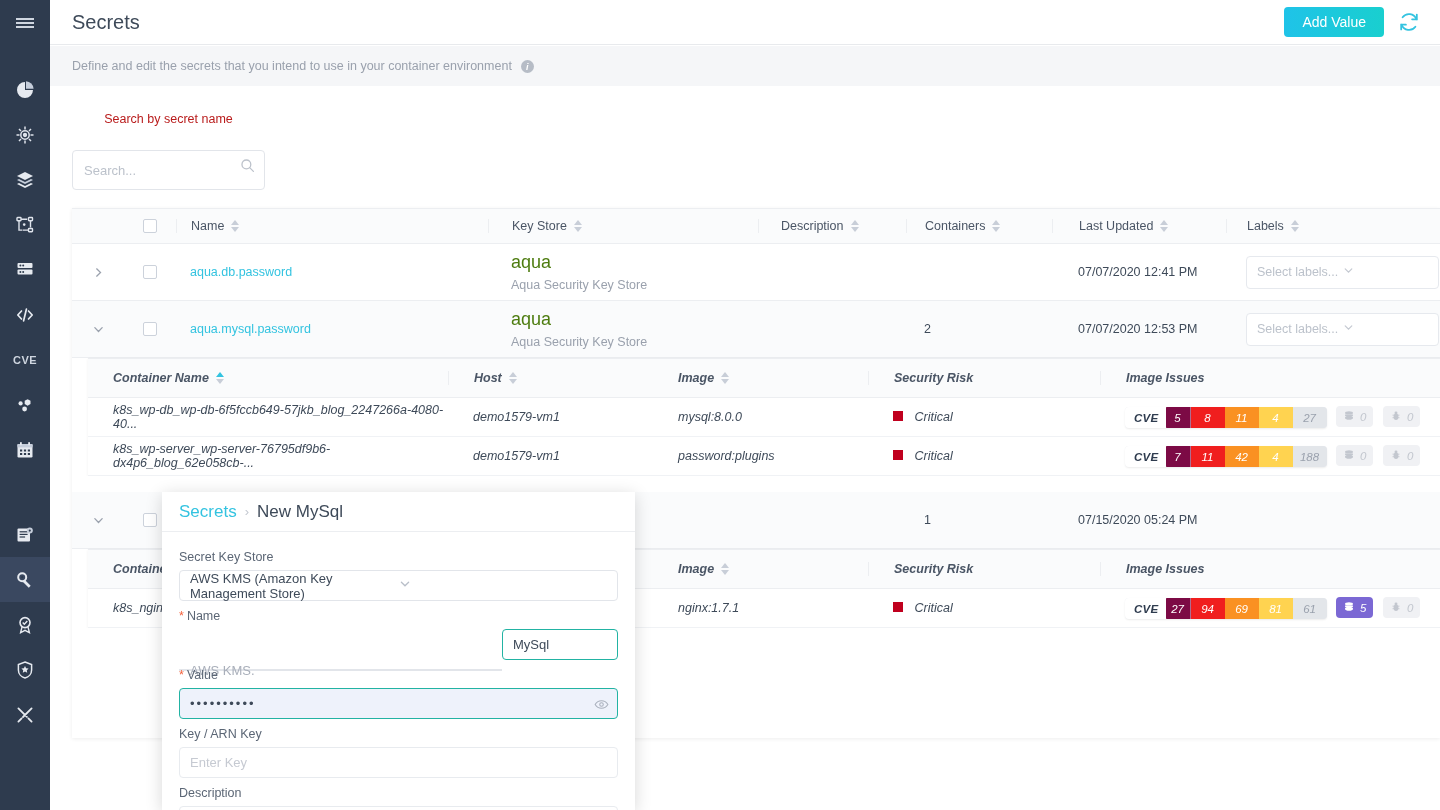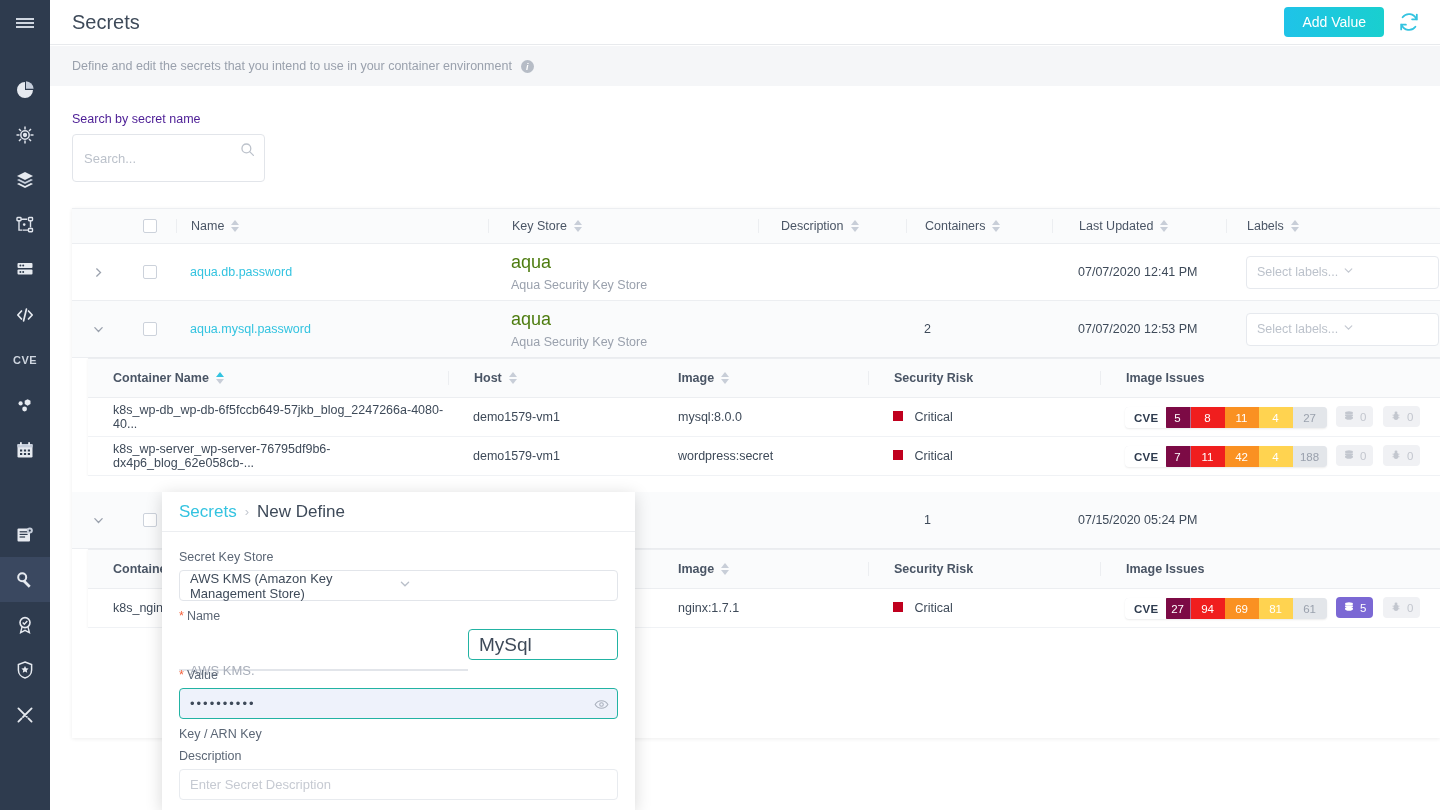--- a/index.html
+++ b/index.html
@@ -81,23 +81,23 @@
   .info-dot {
     display: inline-flex; align-items: center; justify-content: center;
     width: 13px; height: 13px; border-radius: 50%;
     background: #b6bcc6; color: #fff;
     font-size: 9px; font-style: italic; font-weight: bold;
     margin-left: 9px; vertical-align: middle;
   }
 
   
   #search-area { position: absolute; left: 72px; top: 112px; }
-  #search-label { font-size: 12.5px; color: #4c1d95; margin-bottom: 8px; }
+  #search-label { font-size: 12.5px; color: #b91c1c; margin-bottom: 24px; text-align: center; }
   #search-wrap {
-    position: relative; width: 193px; height: 48px;
+    position: relative; width: 193px; height: 40px;
     border: 1px solid #e2e5ea; border-radius: 4px; background: #fff;
   }
   #search-input {
     width: 100%; height: 100%;
     border: none; outline: none; background: transparent;
     padding: 0 30px 0 11px;
     font-size: 13px; font-family: inherit; color: #5b6675;
   }
   #search-input::placeholder { color: #bcc2cb; }
   #search-icon-wrap {
@@ -160,20 +160,21 @@
     background: #fff; display: flex; align-items: center;
     padding: 0 10px; cursor: pointer;
   }
   .labels-select span { color: #bcc2cb; font-size: 12.5px; flex: 1; }
 
   
   .inner-wrap { background: #fff; padding: 0 0 0 16px; }
   .itbl {
     width: 1352px; background: #fff;
     box-shadow: 0 1px 3px rgba(0,0,0,0.06);
+    font-style: italic;
   }
   .itbl-head {
     display: flex; height: 40px; align-items: center;
     background: #fafbfc; border-bottom: 1px solid #eceef1;
     border-top: 1px solid #eceef1;
   }
   .ith { font-size: 12.5px; color: #4a5565; display: flex; align-items: center; font-weight: bold; }
   .i-cname { width: 360px; flex: none; padding-left: 25px; }
   .i-host  { width: 205px; flex: none; padding-left: 25px; }
   .i-img   { width: 215px; flex: none; padding-left: 25px; }
@@ -245,22 +246,22 @@
   }
   .select-box span { flex: 1; }
   .name-row { display: flex; height: 31px; }
   .name-prefix {
     flex: 1; border: 1px solid #e2e5ea; border-right: none;
     border-radius: 4px 0 0 4px; background: #f6f7f9;
     display: flex; align-items: center; padding: 0 10px;
     font-size: 13px; color: #a9afba; margin-top: 40px;
   }
   .name-input {
-    width: 150px; border: 1px solid #22b3a3; border-radius: 4px;
-    background: #fff; padding: 0 10px; font-size: 19px; color: #3e4a59;
+    width: 116px; border: 1px solid #22b3a3; border-radius: 4px;
+    background: #fff; padding: 0 10px; font-size: 13px; color: #3e4a59;
     font-family: inherit; outline: none;
   }
   .value-input-wrap {
     position: relative; height: 31px;
     border: 1px solid #22b3a3; border-radius: 4px; background: #eef2fb;
     display: flex; align-items: center; padding: 0 28px 0 10px;
   }
   .value-input {
     width: 100%; border: none; outline: none; background: transparent;
     font-size: 13px; letter-spacing: 2px; color: #3e4a59; font-family: inherit;
@@ -657,21 +658,21 @@
                   </svg>
               </span>
               <span>0</span>
             </span>
           </div>
         </div>
 
         <div class="irow">
           <div class="i-cname">k8s_wp-server_wp-server-76795df9b6-dx4p6_blog_62e058cb-...</div>
           <div class="i-host">demo1579-vm1</div>
-          <div class="i-img">wordpress:secret</div>
+          <div class="i-img">password:plugins</div>
           <div class="i-risk">
             <span class="risk-sq"></span>
             <span>Critical</span>
           </div>
           <div class="i-issue">
             <span class="cve-pill">
               <span class="cve-lbl">CVE</span>
               <span class="cve-seg cve-s0 first">7</span>
               <span class="cve-seg cve-s1">11</span>
               <span class="cve-seg cve-s2">42</span>
@@ -805,21 +806,21 @@
       </div>
     </div>
 
     <div style="height:110px;background:#fff"></div>
   </div>
 
   <div id="modal">
     <div id="modal-head">
       <span id="modal-crumb-root">Secrets</span>
       <span id="modal-crumb-sep">›</span>
-      <span id="modal-crumb-cur">New Define</span>
+      <span id="modal-crumb-cur">New MySql</span>
     </div>
 
     <div id="modal-body">
 
       <div class="fld-label">Secret Key Store</div>
       <div class="select-box">
         <span>AWS KMS (Amazon Key Management Store)</span>
         <span>
           <svg width="12" height="12" viewBox="0 0 12 12" fill="none" stroke="#b9bfc9" stroke-width="1.3" stroke-linecap="round">
               <path d="M2.4 4.3L6 7.8l3.6-3.5"></path>
@@ -842,19 +843,20 @@
         <input class="value-input" type="text" value="••••••••••" style="">
         <span class="eye-btn">
           <svg width="15" height="15" viewBox="0 0 16 16" fill="none" stroke="#a9b0bc" stroke-width="1.1">
             <path d="M1.2 8S3.6 4 8 4s6.8 4 6.8 4-2.4 4-6.8 4S1.2 8 1.2 8z"></path>
               <circle cx="8" cy="8" r="1.9"></circle>
           </svg>
         </span>
       </div>
 
       <div class="fld-label">Key  / ARN Key</div>
+      <input class="plain-input" type="text" placeholder="Enter Key" style="">
 
       <div class="fld-label">Description</div>
       <input class="plain-input" type="text" placeholder="Enter Secret Description" style="">
     </div>
   </div>
 
 </div>
 
 </body></html>

